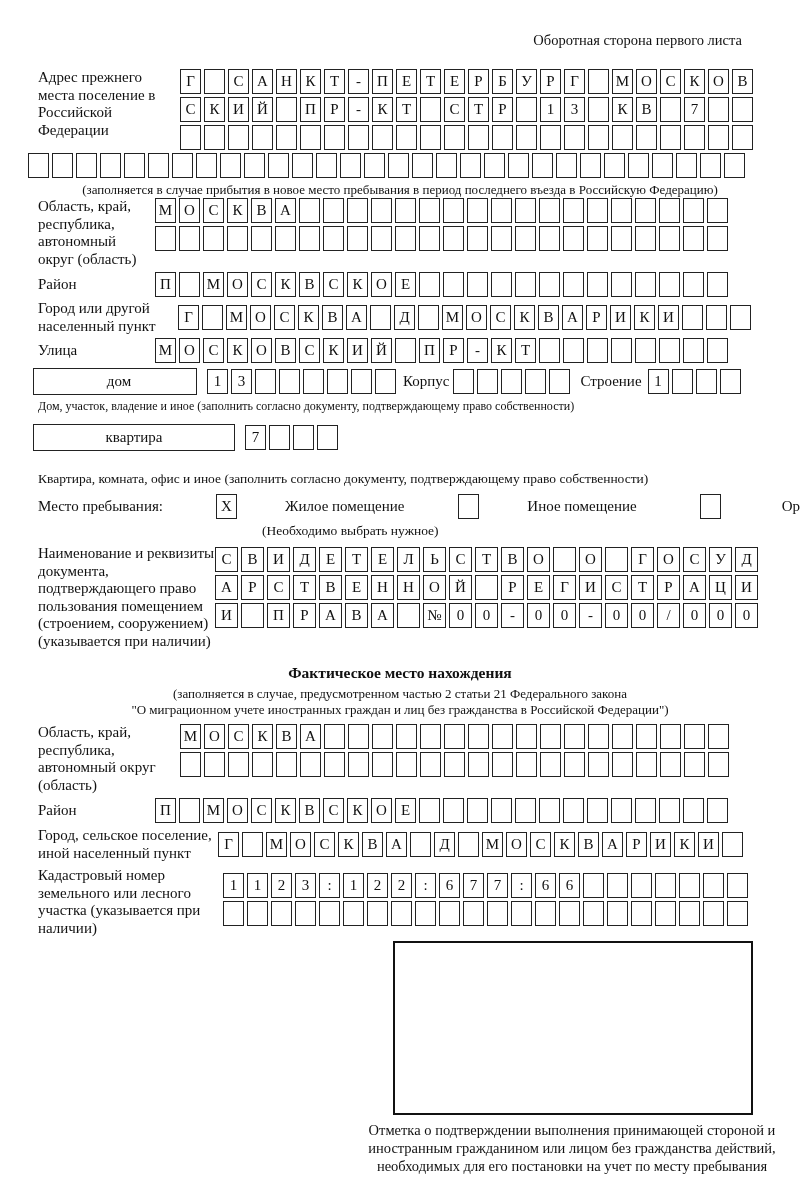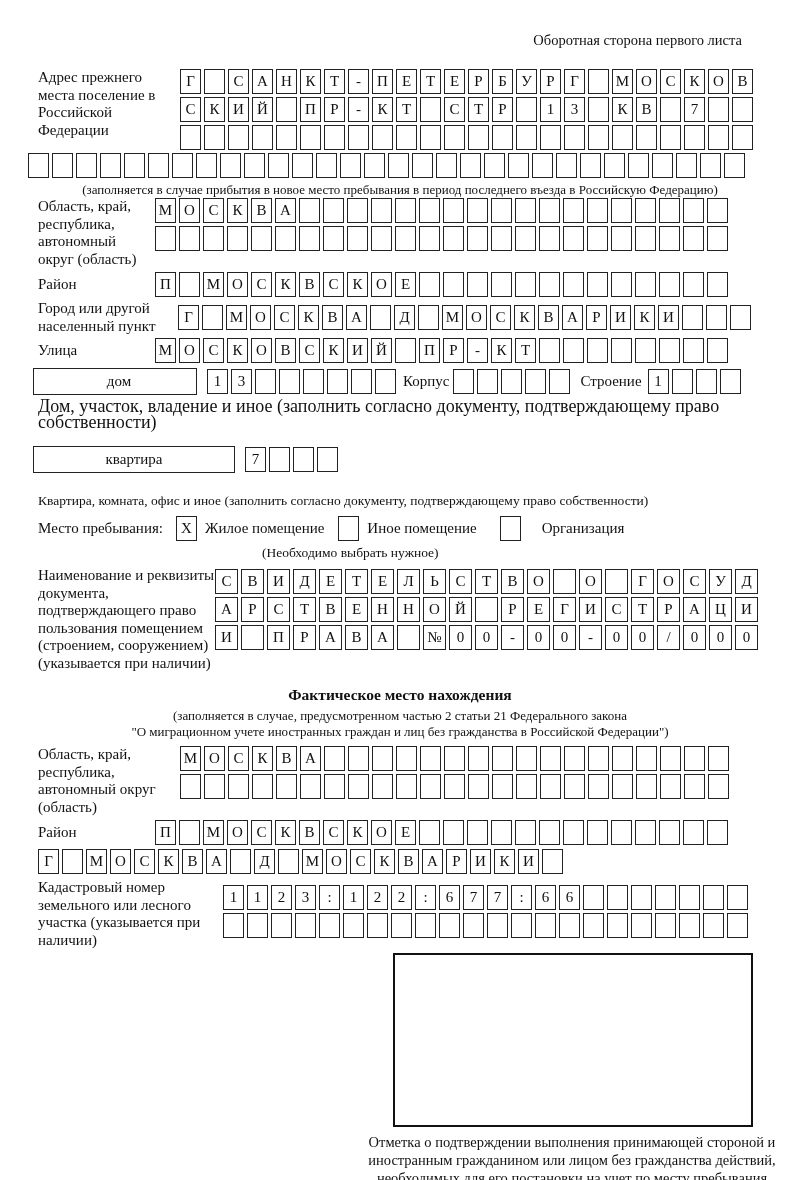--- a/index.html
+++ b/index.html
@@ -318,34 +318,34 @@
         <div class="cell"></div>
       </div>
     <div class="inline-lbl" style="margin:0 6px 0 10px;">Строение</div>
     <div class="cellrow">
         <div class="cell">1</div>
         <div class="cell"></div>
         <div class="cell"></div>
         <div class="cell"></div>
       </div>
   </div>
-  <div class="caption" style="margin:3px 0 16px 38px;font-size:18px;">Дом, участок, владение и иное (заполнить согласно документу, подтверждающему право собственности)</div>
+  <div class="caption" style="margin:3px 0 10px 38px;font-size:12px;">Дом, участок, владение и иное (заполнить согласно документу, подтверждающему право собственности)</div>
 
   <div style="display:flex;align-items:center;margin:4px 0 0 33px;">
     <div class="bigbox-label" style="width:202px;">квартира</div>
     <div class="cellrow" style="margin-left:10px;">
         <div class="cell">7</div>
         <div class="cell"></div>
         <div class="cell"></div>
         <div class="cell"></div>
       </div>
   </div>
   <div class="caption" style="margin:20px 0 0 38px;font-size:13.5px;">Квартира, комната, офис и иное (заполнить согласно документу, подтверждающему право собственности)</div>
 
-  <div style="display:flex;align-items:center;margin:7px 0 0 38px;">
+  <div style="display:flex;align-items:center;margin:7px 0 0 38px;gap:40px;">
     <div class="inline-lbl">Место пребывания:</div>
     <div class="cell" style="margin-left:13px;">X</div>
     <div class="inline-lbl" style="margin-left:8px;">Жилое помещение</div>
     <div class="cell" style="margin-left:14px;"></div>
     <div class="inline-lbl" style="margin-left:8px;">Иное помещение</div>
     <div class="cell" style="margin-left:23px;"></div>
     <div class="inline-lbl" style="margin-left:21px;">Организация</div>
   </div>
   <div class="caption" style="margin:4px 0 0 262px;font-size:13.5px;">(Необходимо выбрать нужное)</div>
 
@@ -508,20 +508,21 @@
         <div class="cell"></div>
         <div class="cell"></div>
         <div class="cell"></div>
         <div class="cell"></div>
         <div class="cell"></div>
         <div class="cell"></div>
       </div>
   </div>
 
   <div class="blk vcenter" style="margin-top:4px;">
+    <div class="lbl" style="width:180px;">Город, сельское поселение, иной населенный пункт</div>
     <div class="cellrow">
         <div class="cell">Г</div>
         <div class="cell"></div>
         <div class="cell">М</div>
         <div class="cell">О</div>
         <div class="cell">С</div>
         <div class="cell">К</div>
         <div class="cell">В</div>
         <div class="cell">А</div>
         <div class="cell"></div>

